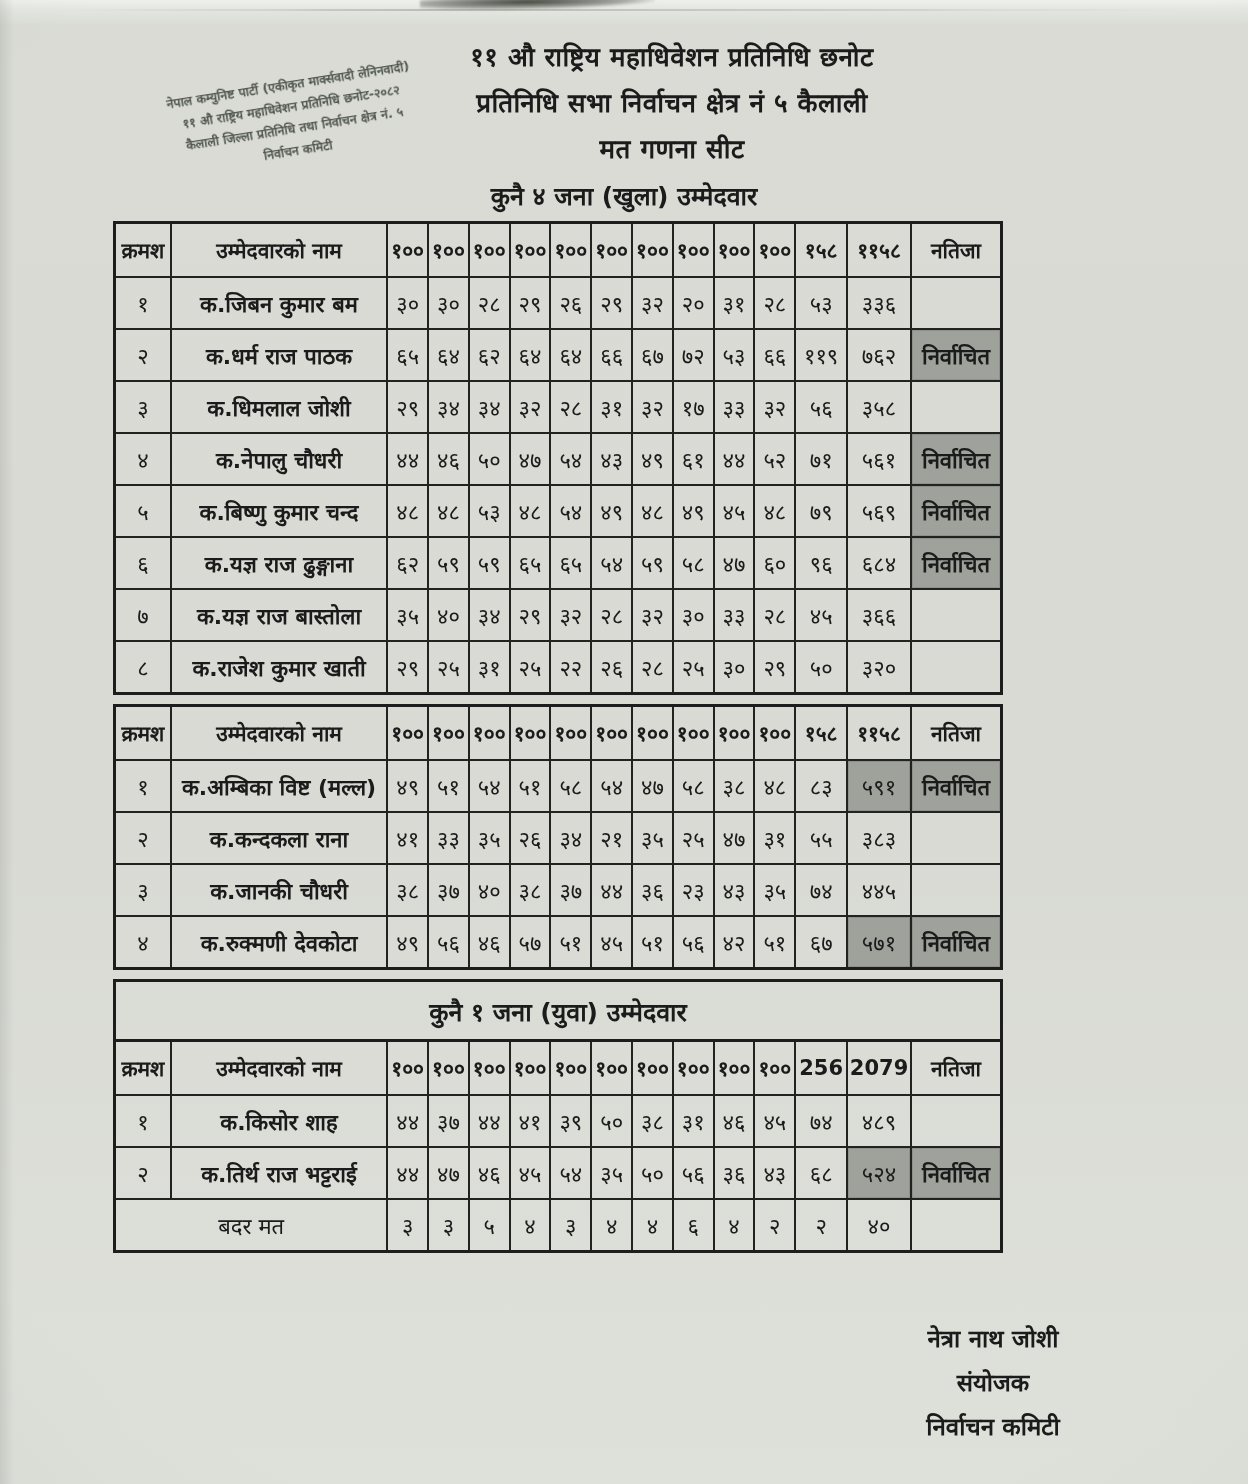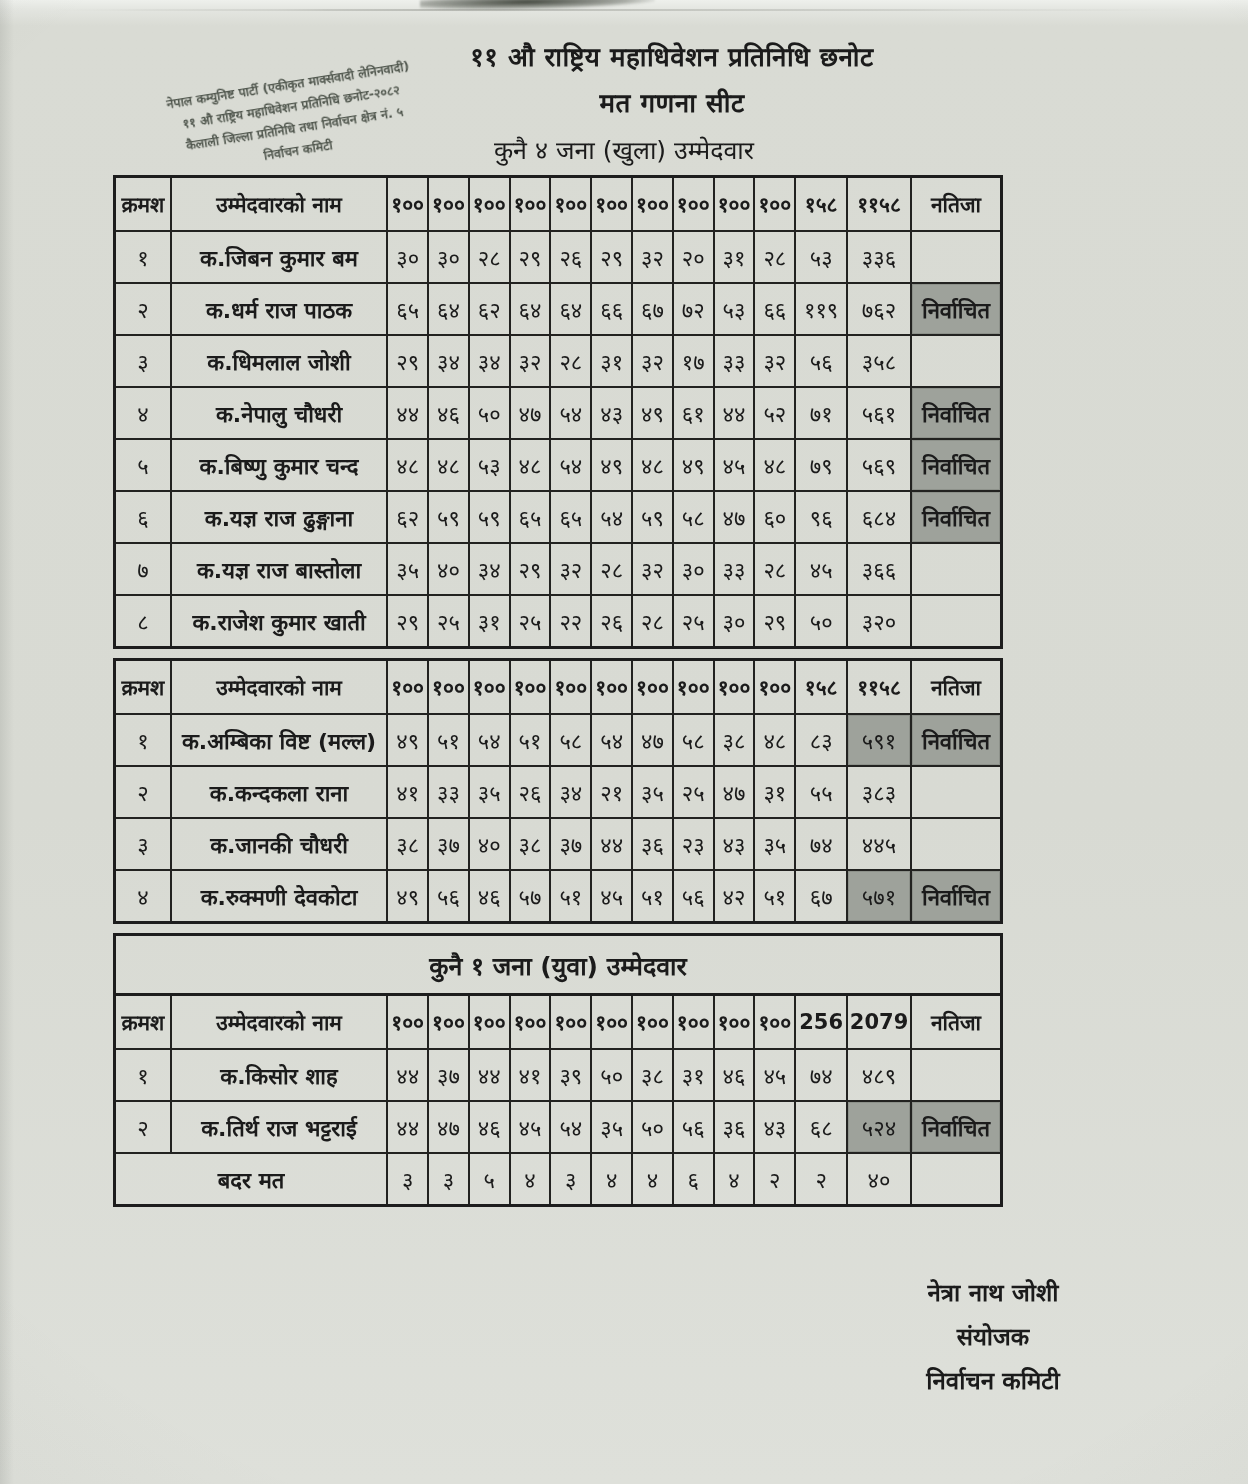--- a/index.html
+++ b/index.html
@@ -43,21 +43,21 @@
   .titles div{
     font-size:26px;font-weight:bold;
     line-height:34px;
     margin-bottom:12px;
     letter-spacing:0.5px;
   }
   .section-open{
     margin-top:7px;
     padding-left:0;
     text-align:center;
-    font-size:25px;font-weight:normal;
+    font-size:25px;font-weight:bold;
   }
   table.votes{
     table-layout:fixed;
     border-collapse:collapse;
     width:890px;
     margin:9px 0 4px 113px;
     border:3px solid #1d1d1d;
   }
   table.votes td, table.votes th{
     border:2px solid #222220;
@@ -69,21 +69,21 @@
     overflow:hidden;
     white-space:nowrap;
   }
   tr.title-row td{
     height:57px;
     font-size:25px;font-weight:bold;
     border-bottom:3px solid #1d1d1d;
   }
   tr.head th{height:52px;font-size:21px;font-weight:bold;}
   td.name-cell{text-align:left;padding-left:9px;font-weight:bold;font-size:22px;margin-top:48px;}
-  td.merged-name{font-weight:bold;}
+  td.merged-name{font-weight:normal;}
   td.v{font-size:22px;}
   td.result{font-size:21px;font-weight:bold;}
   td.shaded{background:#9ea29b;box-shadow:inset 0 0 0 1px #8d918a;}
   .col-sn{width:6.35%}.col-name{width:24.4%}.col-v{width:4.6%}
   .col-x{width:5.85%}.col-t{width:7.2%}.col-r{width:10.2%}
   .signature{
     margin:64px 0 0 828px;
     width:330px;
     text-align:center;
     font-size:24px;font-weight:bold;
@@ -100,20 +100,21 @@
 
   <div class="stamp">
     <div>नेपाल कम्युनिष्ट पार्टी (एकीकृत मार्क्सवादी लेनिनवादी)</div>
     <div>११ औ राष्ट्रिय महाधिवेशन प्रतिनिधि छनोट-२०८२</div>
     <div>कैलाली जिल्ला प्रतिनिधि तथा निर्वाचन क्षेत्र नं. ५</div>
     <div>निर्वाचन कमिटी</div>
   </div>
 
   <div class="titles">
     <div>११ औ राष्ट्रिय महाधिवेशन प्रतिनिधि छनोट</div>
+    <div>प्रतिनिधि सभा निर्वाचन क्षेत्र नं ५ कैलाली</div>
     <div>मत गणना सीट</div>
   </div>
 
   <div class="section-open">कुनै ४ जना (खुला) उम्मेदवार</div>
 
   <table class="votes">
     <colgroup>
       <col class="col-sn">
         <col class="col-name">
       <col class="col-v">

